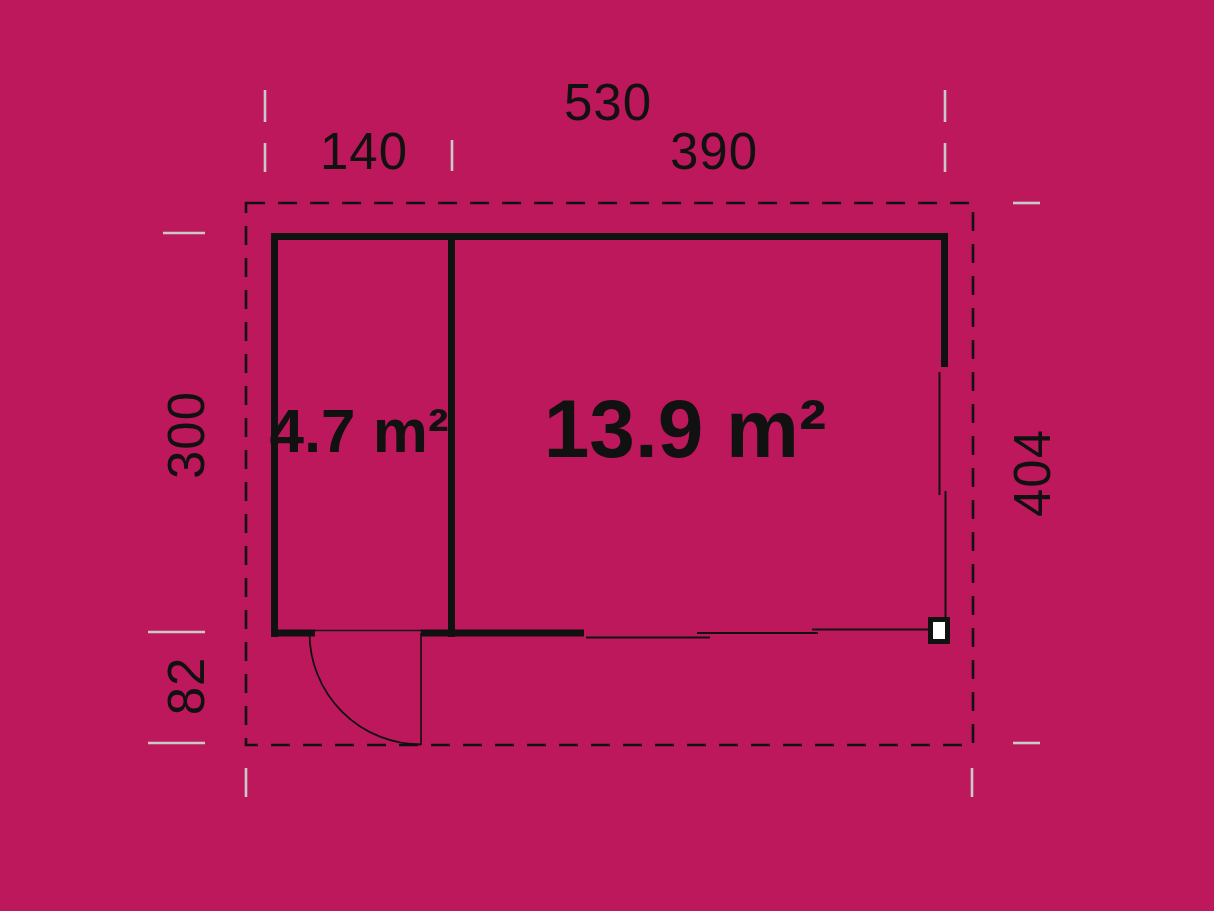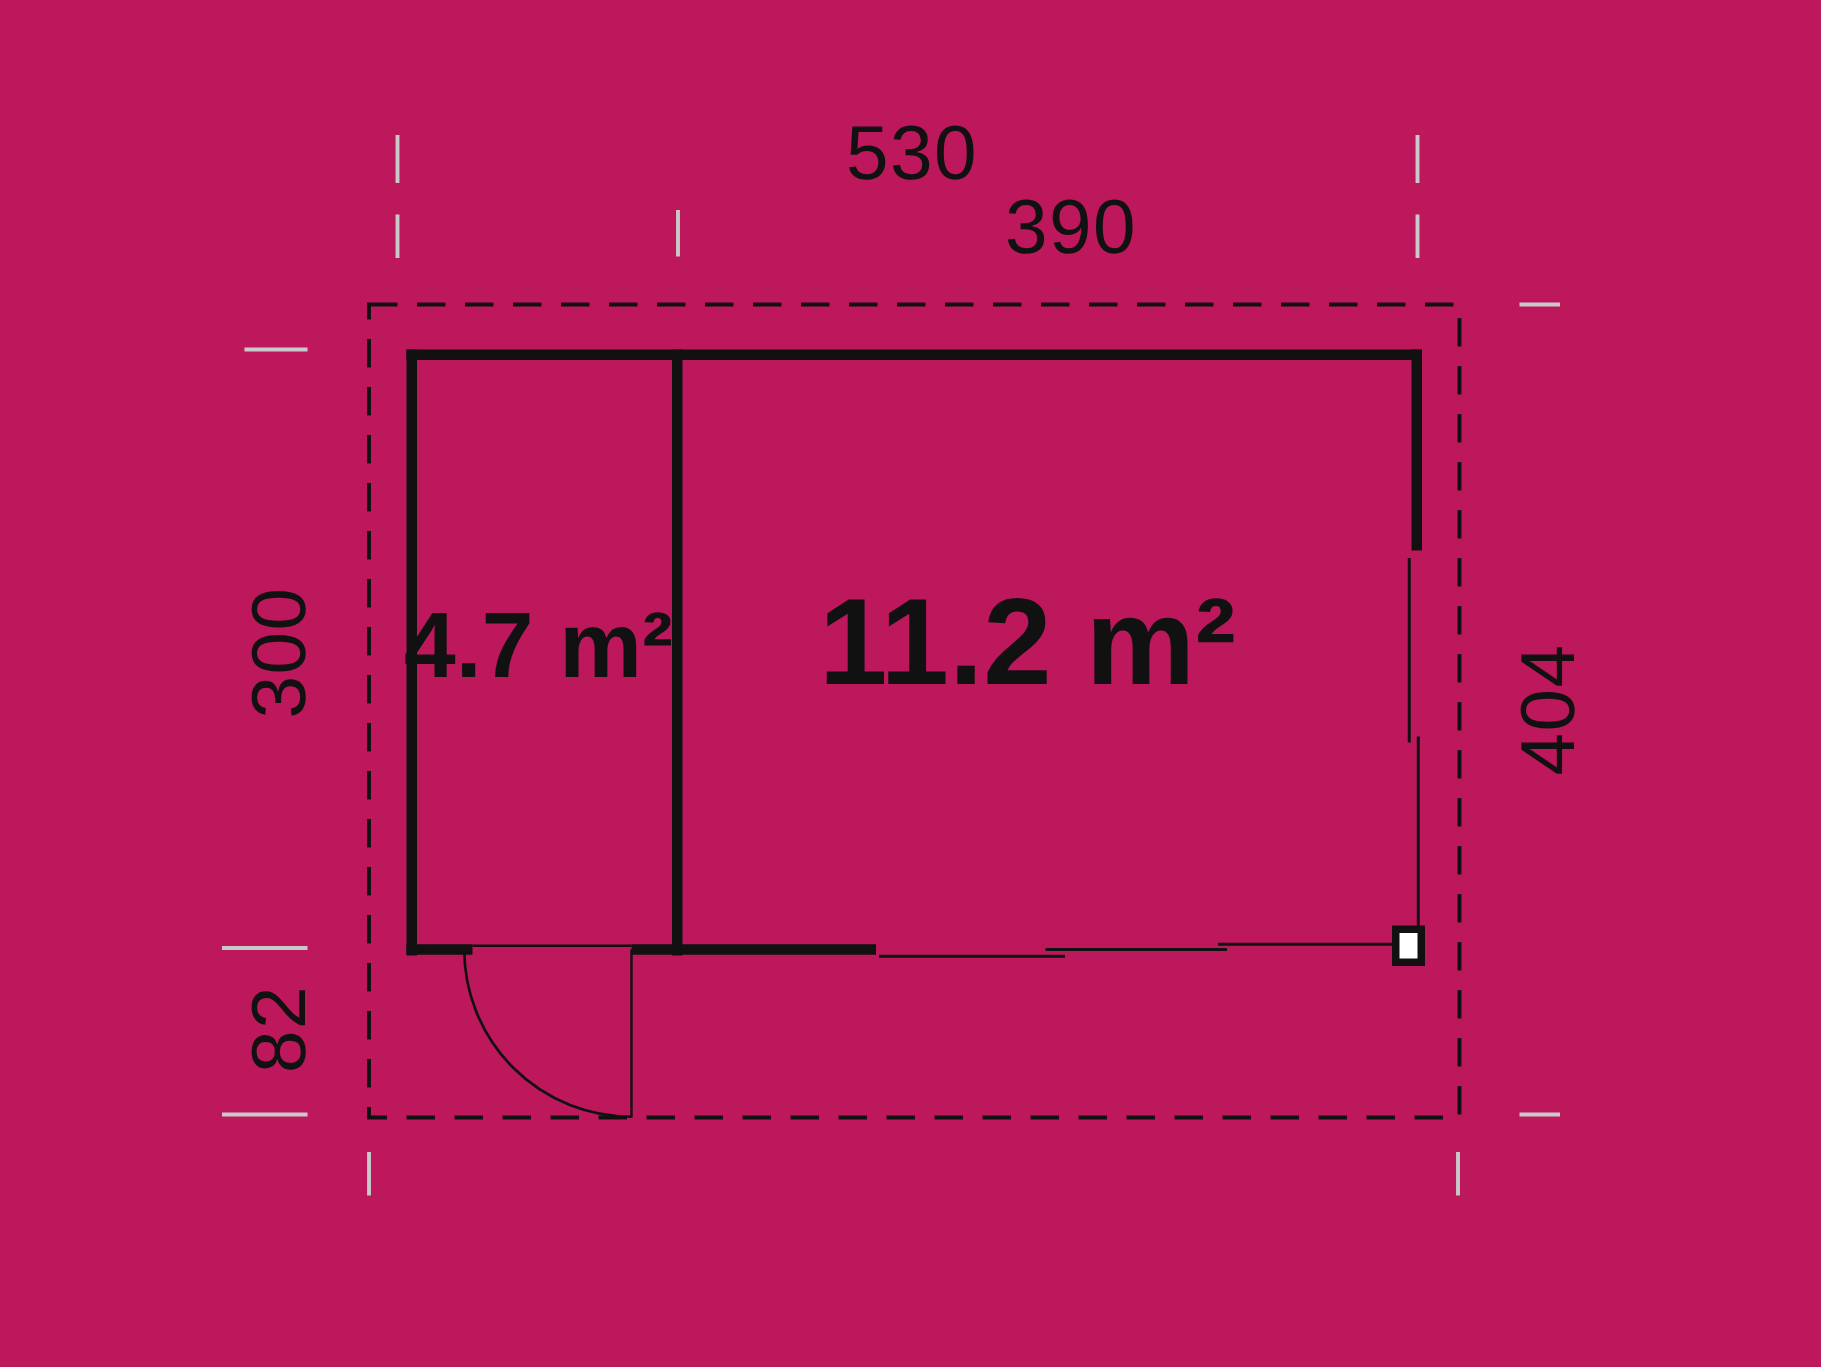--- a/index.html
+++ b/index.html
@@ -77,27 +77,28 @@
 
     <line x1="1013" y1="203" x2="1040" y2="203" stroke="#c9c9c9" stroke-width="2.6"></line>
     <line x1="1013" y1="743" x2="1040" y2="743" stroke="#c9c9c9" stroke-width="2.6"></line>
 
     <line x1="246" y1="768" x2="246" y2="797" stroke="#c9c9c9" stroke-width="2.6"></line>
     <line x1="972" y1="768" x2="972" y2="797" stroke="#c9c9c9" stroke-width="2.6"></line>
   </svg>
 
   <div class="dim-label" style="left:608px;top:102px;">530</div>
 
+  <div class="dim-label" style="left:364px;top:151px;">140</div>
 
   <div class="dim-label" style="left:698px;top:151px;margin-left:16px;">390</div>
 
   <div class="dim-label vertical" style="left:186px;top:435px;">300</div>
 
   <div class="dim-label vertical" style="left:186px;top:686px;">82</div>
 
   <div class="dim-label vertical" style="left:1032px;top:473px;">404</div>
 
 
   <div class="room-label small-room" style="left:359px;top:431px;">4.7 m²</div>
 
-  <div class="room-label large-room" style="left:685px;top:429px;">11.2 m²</div>
+  <div class="room-label large-room" style="left:685px;top:429px;">13.9 m²</div>
 
 </div>
 
 </body></html>

